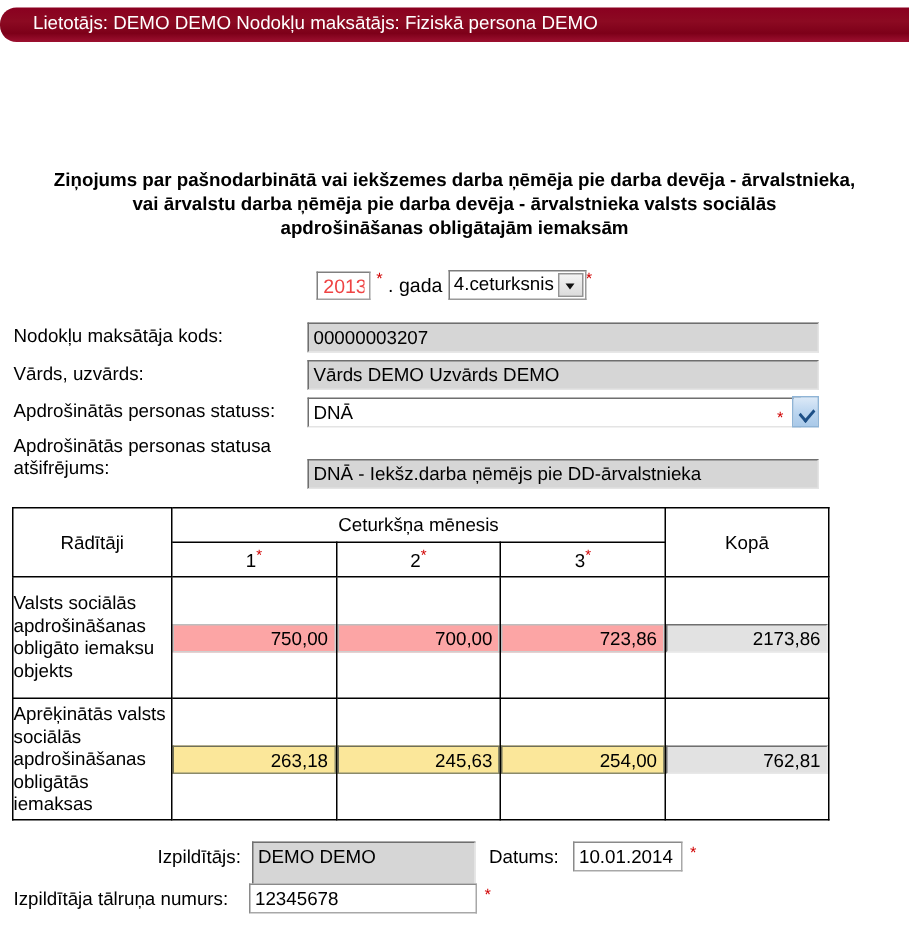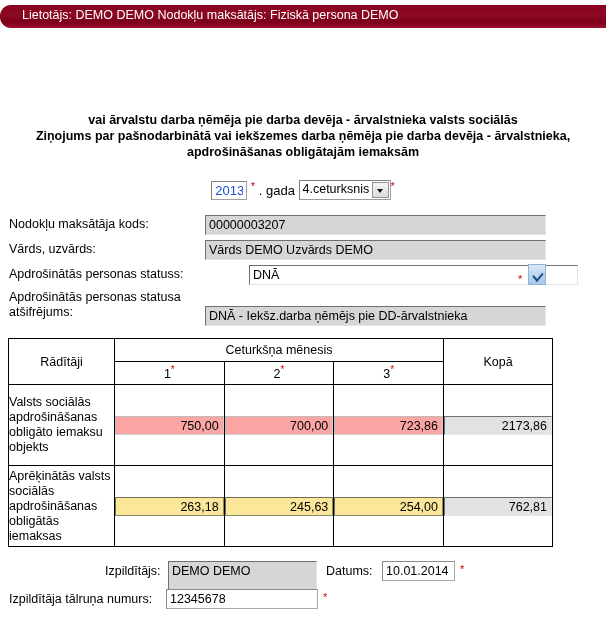--- a/index.html
+++ b/index.html
@@ -53,21 +53,21 @@
   .period-row {
     position: absolute;
     left: 0; top: 180px;
     width: 606px;
     text-align: center;
     white-space: nowrap;
   }
   .inp {
     font-family: "Liberation Sans", sans-serif;
     font-size: 13px;
-    color: #1d4ed8;
+    color: #ef4444;
     background: #ffffff;
     border: 1px solid #a0a0a0;
     border-top-color: #808080;
     border-left-color: #808080;
     box-sizing: border-box;
     padding: 1px 3px;
     vertical-align: middle;
   }
   .inp-year { width: 36px; height: 19px; text-align: left; }
   .ast { color: #d00000; font-size: 11px; vertical-align: top; line-height: 12px; }
@@ -123,21 +123,21 @@
     border-left: 1px solid #6f6f6f;
     border-right: 1px solid #e4e4e4;
     border-bottom: 1px solid #e4e4e4;
     box-sizing: border-box;
     font-size: 12.5px;
     padding: 2px 3px;
     white-space: nowrap;
     overflow: hidden;
   }
   .fval.white { background: #ffffff; }
-  .fval.status { width: 329px; margin-left: 44px; }
+  .fval.status { width: 329px; }
   .status-ast {
     position: absolute;
     left: 518px; top: 9px;
     color: #d00000; font-size: 11px;
   }
   .status-drop {
     position: absolute;
     left: 528px; top: 0px;
     width: 18px; height: 21px;
     background: linear-gradient(to bottom,#dce9f7 0%, #bcd6f0 50%, #a9c9e9 100%);
@@ -252,22 +252,22 @@
   .f-ast3 { position: absolute; left: 323px; top: 31px; color: #d00000; font-size: 11px; }
 </style>
 </head>
 <body>
 
 <div class="userbar">
   <div class="userbar-inner">Lietotājs: DEMO DEMO Nodokļu maksātājs: Fiziskā persona DEMO</div>
 </div>
 
 <div class="doc-title">
+  <div>Ziņojums par pašnodarbinātā vai iekšzemes darba ņēmēja pie darba devēja - ārvalstnieka,</div>
   <div>vai ārvalstu darba ņēmēja pie darba devēja - ārvalstnieka valsts sociālās</div>
-  <div>Ziņojums par pašnodarbinātā vai iekšzemes darba ņēmēja pie darba devēja - ārvalstnieka,</div>
   <div>apdrošināšanas obligātajām iemaksām</div>
 </div>
 
 <div class="period-row">
   <input class="inp inp-year" value="2013" style="">
   <span class="ast">*</span>
   <span class="period-text">. gada</span>
   <span class="selbox">
     <span class="selbox-label">4.ceturksnis</span>
     <span class="selbox-btn"></span>

